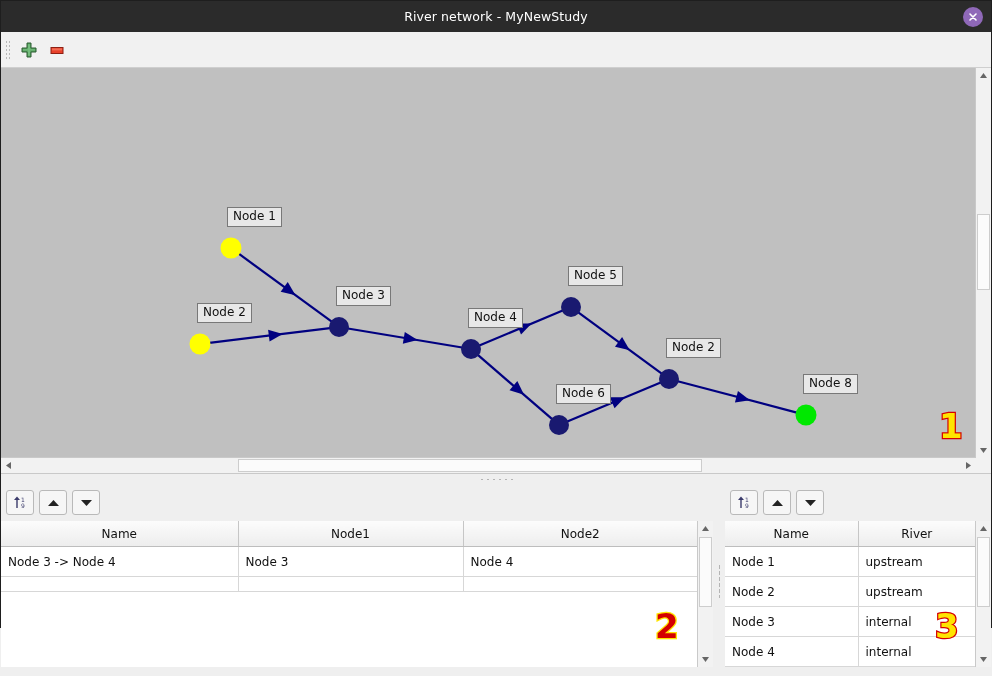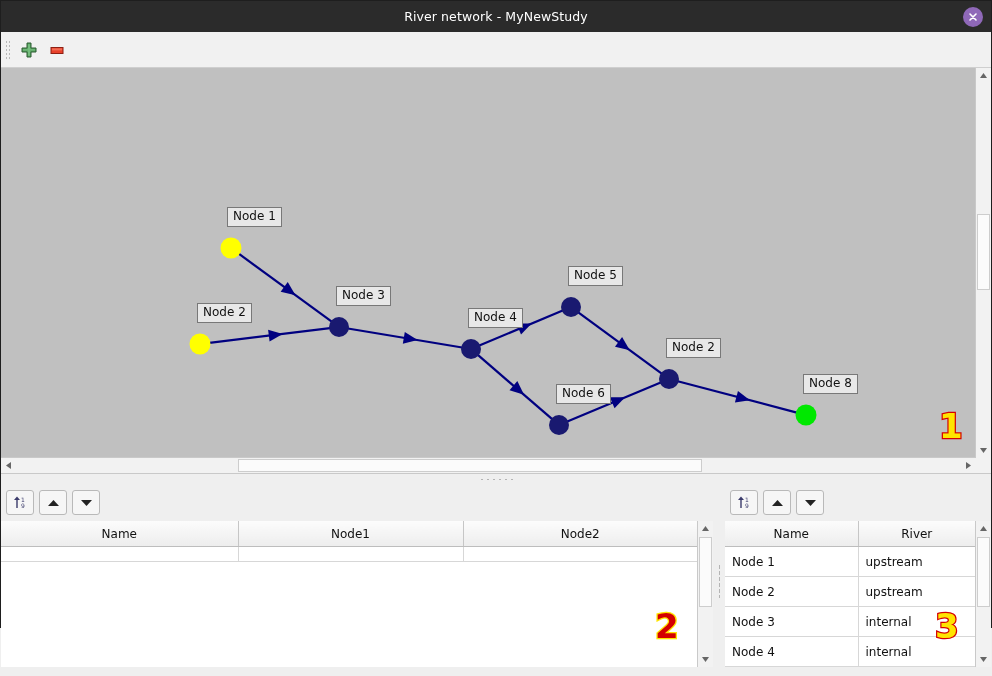--- a/index.html
+++ b/index.html
@@ -248,20 +248,25 @@
                   <col>
                 </colgroup>
               <thead>
                   <tr id="links-head">
                     <th>Name</th>
                     <th>Node1</th>
                     <th>Node2</th>
                   </tr>
                 </thead>
               <tbody id="links-body">
+                  <tr>
+                    <td>Node 3 -&gt; Node 4</td>
+                    <td>Node 3</td>
+                    <td>Node 4</td>
+                  </tr>
                   <tr class="blank">
                     <td></td>
                     <td></td>
                     <td></td>
                   </tr>
                 </tbody>
             </table>
           </div>
           <div class="tbl-vscroll">
             <div class="sb-arrow" style="top:0;left:0;">

